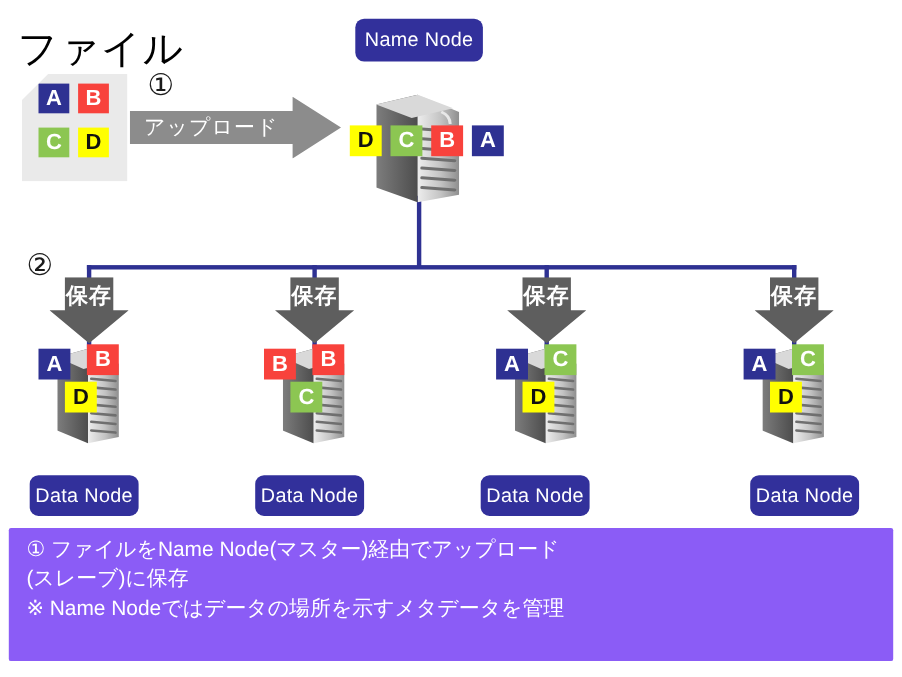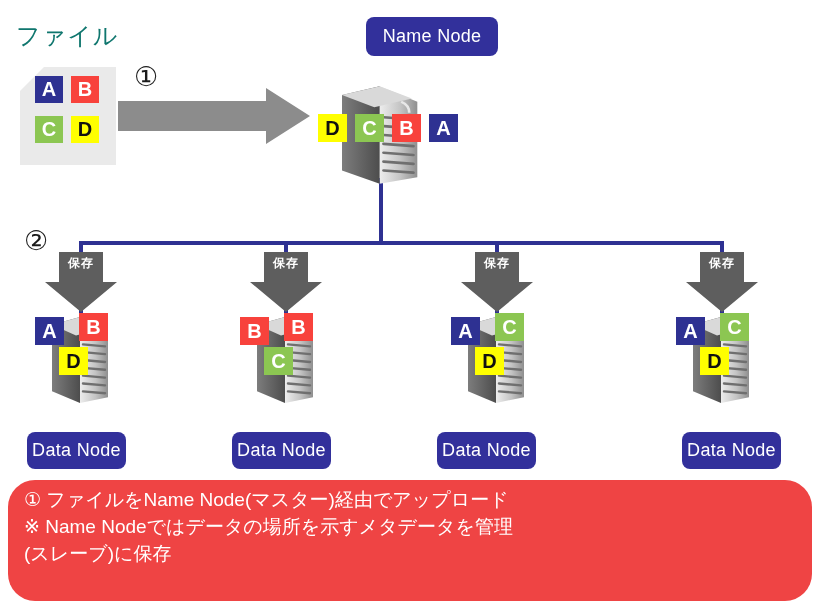--- a/index.html
+++ b/index.html
@@ -3,21 +3,21 @@
 <meta charset="utf-8">
 <style>
   html,body{margin:0;padding:0;background:#fff;}
   .canvas{
     position:relative;width:820px;height:615px;background:#ffffff;overflow:hidden;
     font-family:"Liberation Sans","DejaVu Sans",sans-serif;
   }
   .abs{position:absolute;}
 
   
-  .file-label{left:16px;top:20px;font-size:24px;color:#0f766e;letter-spacing:1px;}
+  .file-label{left:16px;top:20px;font-size:36px;color:#000000;letter-spacing:1px;}
   .circ-num{font-size:27px;color:#1b1b1b;line-height:1;}
   .step1{left:134px;top:64px;}
   .step2{left:24px;top:228px;}
 
   
   .file-icon{
     left:20px;top:67px;width:96px;height:98px;background:#eaeaea;
     clip-path:polygon(24px 0,100% 0,100% 100%,0 100%,0 24px);
   }
   .file-grid{position:absolute;left:15px;top:9px;display:grid;
@@ -33,59 +33,59 @@
   .c-red{background:#f8423c;color:#fff;}
   .c-green{background:#8cc652;color:#fff;}
   .c-yellow{background:#ffff00;color:#111;}
 
   
   .badge{
     background:#32309b;border-radius:8px;color:#fff;
     display:flex;align-items:center;justify-content:center;
     font-size:18px;letter-spacing:.3px;
   }
-  .name-badge{left:323px;top:17px;width:132px;height:39px;z-index:6;margin-left:43px;}
+  .name-badge{left:323px;top:17px;width:116px;height:39px;z-index:6;}
   .dn-badge{top:432px;width:99px;height:37px;z-index:6;}
 
   
   .upload-arrow{left:118px;top:88px;width:192px;height:56px;z-index:3;}
   .upload-text{
     position:absolute;left:0;top:13px;width:148px;height:30px;
     display:flex;align-items:center;justify-content:center;
     color:#fff;font-size:19px;letter-spacing:1px;
   }
 
   
   .line{background:#2e3192;z-index:1;}
   .main-drop{left:379px;top:178px;width:4px;height:64px;}
   .trunk{left:79px;top:241px;width:645px;height:4px;}
   .stub{width:4px;top:241px;height:76px;z-index:3;}
 
   
   .save-arrow{top:252px;width:72px;height:60px;z-index:4;}
   .save-text{
     position:absolute;left:0;top:3px;width:100%;text-align:center;
-    color:#fff;font-size:12px;font-weight:bold;letter-spacing:1px;
+    color:#fff;font-size:20px;font-weight:bold;letter-spacing:1px;
   }
 
   
   .server{z-index:2;}
   .name-server{left:342px;top:84px;width:78px;height:102px;}
   .nn-blocks{left:318px;top:114px;display:flex;gap:8px;z-index:5;}
   .dn-group{top:310px;width:114px;height:100px;}
   .dn-server{position:absolute;left:28px;top:5px;width:58px;height:90px;}
   .dn-group .blk{position:absolute;z-index:5;}
   .pos-tl{left:11px;top:7px;}
   .pos-tr{left:55px;top:3px;}
   .pos-mid{left:35px;top:37px;}
 
   
   .note-box{
     left:8px;top:480px;width:804px;height:121px;box-sizing:border-box;
-    background:#ef4444;border-radius:27px;color:#fff;
+    background:#8b5cf6;border-radius:2px;color:#fff;
     padding:6px 16px;z-index:7;
   }
   .note-line{font-size:19px;line-height:27px;white-space:nowrap;}
   .hidden-defs{position:absolute;width:0;height:0;overflow:hidden;}
 </style>
 </head>
 <body>
 
 <div class="canvas">
 
@@ -126,20 +126,21 @@
       <span class="blk c-green">C</span>
       <span class="blk c-yellow">D</span>
     </div>
   </div>
 
   <div class="abs circ-num step1">①</div>
   <div class="abs upload-arrow">
     <svg width="192" height="56" viewBox="0 0 192 56">
       <polygon points="0,13 148,13 148,0 192,28 148,56 148,43 0,43" fill="#8c8c8c"></polygon>
     </svg>
+    <span class="upload-text">アップロード</span>
   </div>
 
   <div class="abs badge name-badge">Name Node</div>
   <svg class="abs server name-server" viewBox="0 0 58 92" preserveAspectRatio="none">
       <use href="#server"></use>
     </svg>
   <div class="abs nn-blocks">
     <span class="blk c-yellow">D</span>
     <span class="blk c-green">C</span>
     <span class="blk c-red">B</span>
@@ -213,17 +214,17 @@
     <span class="blk pos-mid c-yellow">D</span>
   </div>
 
   <div class="abs badge dn-badge" style="left:27px">Data Node</div>
   <div class="abs badge dn-badge" style="left:232px">Data Node</div>
   <div class="abs badge dn-badge" style="left:437px">Data Node</div>
   <div class="abs badge dn-badge" style="left:682px">Data Node</div>
 
   <div class="abs note-box">
     <div class="note-line">① ファイルをName Node(マスター)経由でアップロード</div>
+    <div class="note-line">(スレーブ)に保存</div>
     <div class="note-line">※ Name Nodeではデータの場所を示すメタデータを管理</div>
-    <div class="note-line">(スレーブ)に保存</div>
   </div>
 
 </div>
 
 </body></html>

